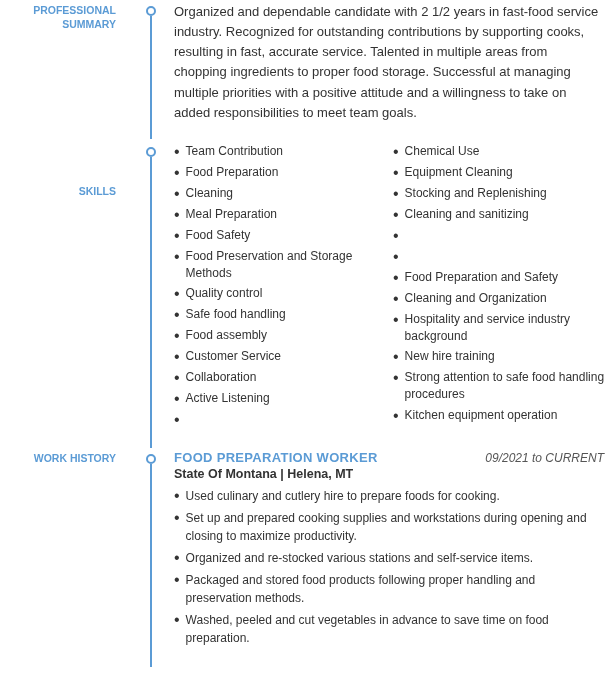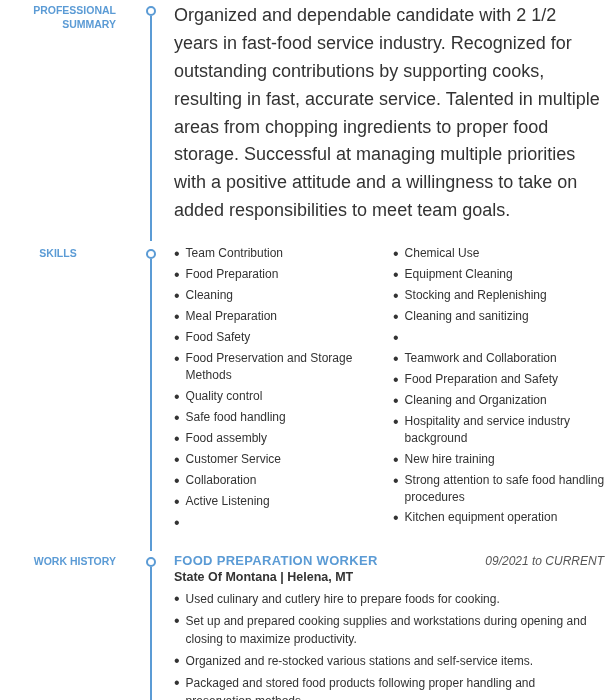--- a/index.html
+++ b/index.html
@@ -93,33 +93,34 @@
       width: 22px;
       flex-shrink: 0;
       display: flex;
       flex-direction: column;
       align-items: center;
       padding-top: 4px;
     }
     .summary-body {
       flex: 1;
       padding: 2px 16px 16px 12px;
-      font-size: 18px;
+      font-size: 13px;
       line-height: 1.55;
       color: #333;
     }
     
     .skills-sidebar {
       width: 140px;
       flex-shrink: 0;
       display: flex;
       flex-direction: column;
-      align-items: center;
+      align-items: flex-end;
       padding-right: 12px;
       padding-top: 4px;
+      margin-top: 40px;
     }
     .skills-timeline {
       width: 22px;
       flex-shrink: 0;
       display: flex;
       flex-direction: column;
       align-items: center;
       padding-top: 6px;
     }
     .skills-body {
@@ -302,21 +303,20 @@
           </div>
           <div class="skill-item">
             <span class="skill-bullet">•</span>
             <span>Cleaning and sanitizing</span>
           </div>
           <div class="skill-item">
             <span class="skill-bullet">•</span>
           </div>
           <div class="skill-item">
             <span class="skill-bullet">•</span>
-            <span>Teamwork and Collaboration</span>
           </div>
           <div class="skill-item">
             <span class="skill-bullet">•</span>
             <span>Food Preparation and Safety</span>
           </div>
           <div class="skill-item">
             <span class="skill-bullet">•</span>
             <span>Cleaning and Organization</span>
           </div>
           <div class="skill-item">

